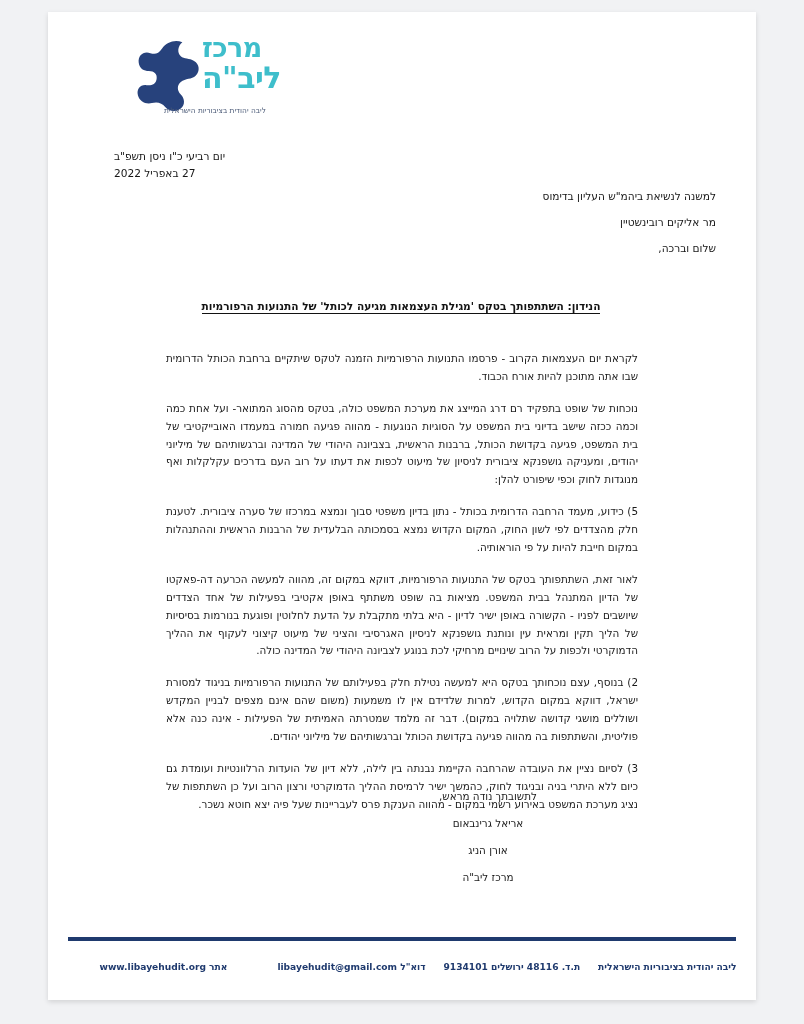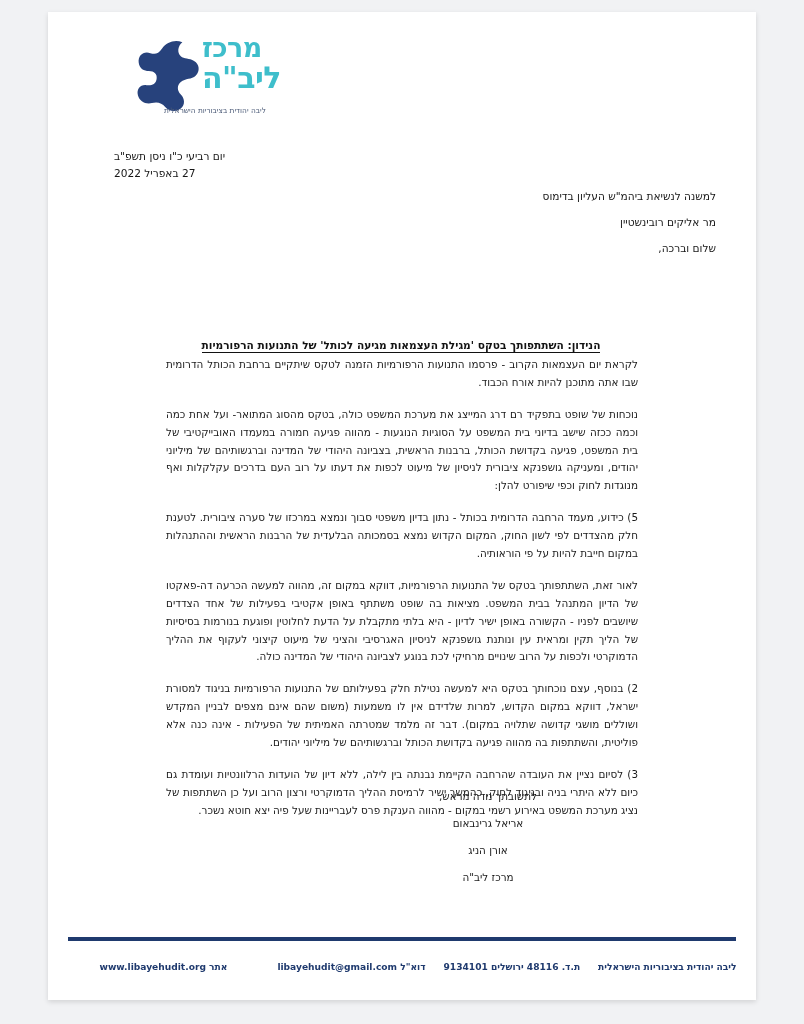--- a/index.html
+++ b/index.html
@@ -111,40 +111,39 @@
   .subject-line {
     position: absolute;
     right: 40px;
     top: 288px;
     width: 630px;
     text-align: center;
     direction: rtl;
     font-size: 10.6px;
     font-weight: bold;
     color: #121212;
-    margin-top: 39px;
   }
   .subject-line span {
     border-bottom: 1px solid #121212;
     padding-bottom: 1px;
   }
 
   
   .body-block {
     position: absolute;
     right: 118px;
     left: 118px;
     top: 334px;
     direction: rtl;
     text-align: justify;
     font-size: 10.4px;
     line-height: 1.72;
     color: #1a1a1a;
   }
-  .para { margin: 10px 0 14px 0; }
+  .para { margin: 4px 0 14px 0; }
   .para:last-child { margin-bottom: 0; }
 
   
   .sign-block {
     position: absolute;
     right: 118px;
     top: 778px;
     width: 300px;
     direction: rtl;
     text-align: center;

